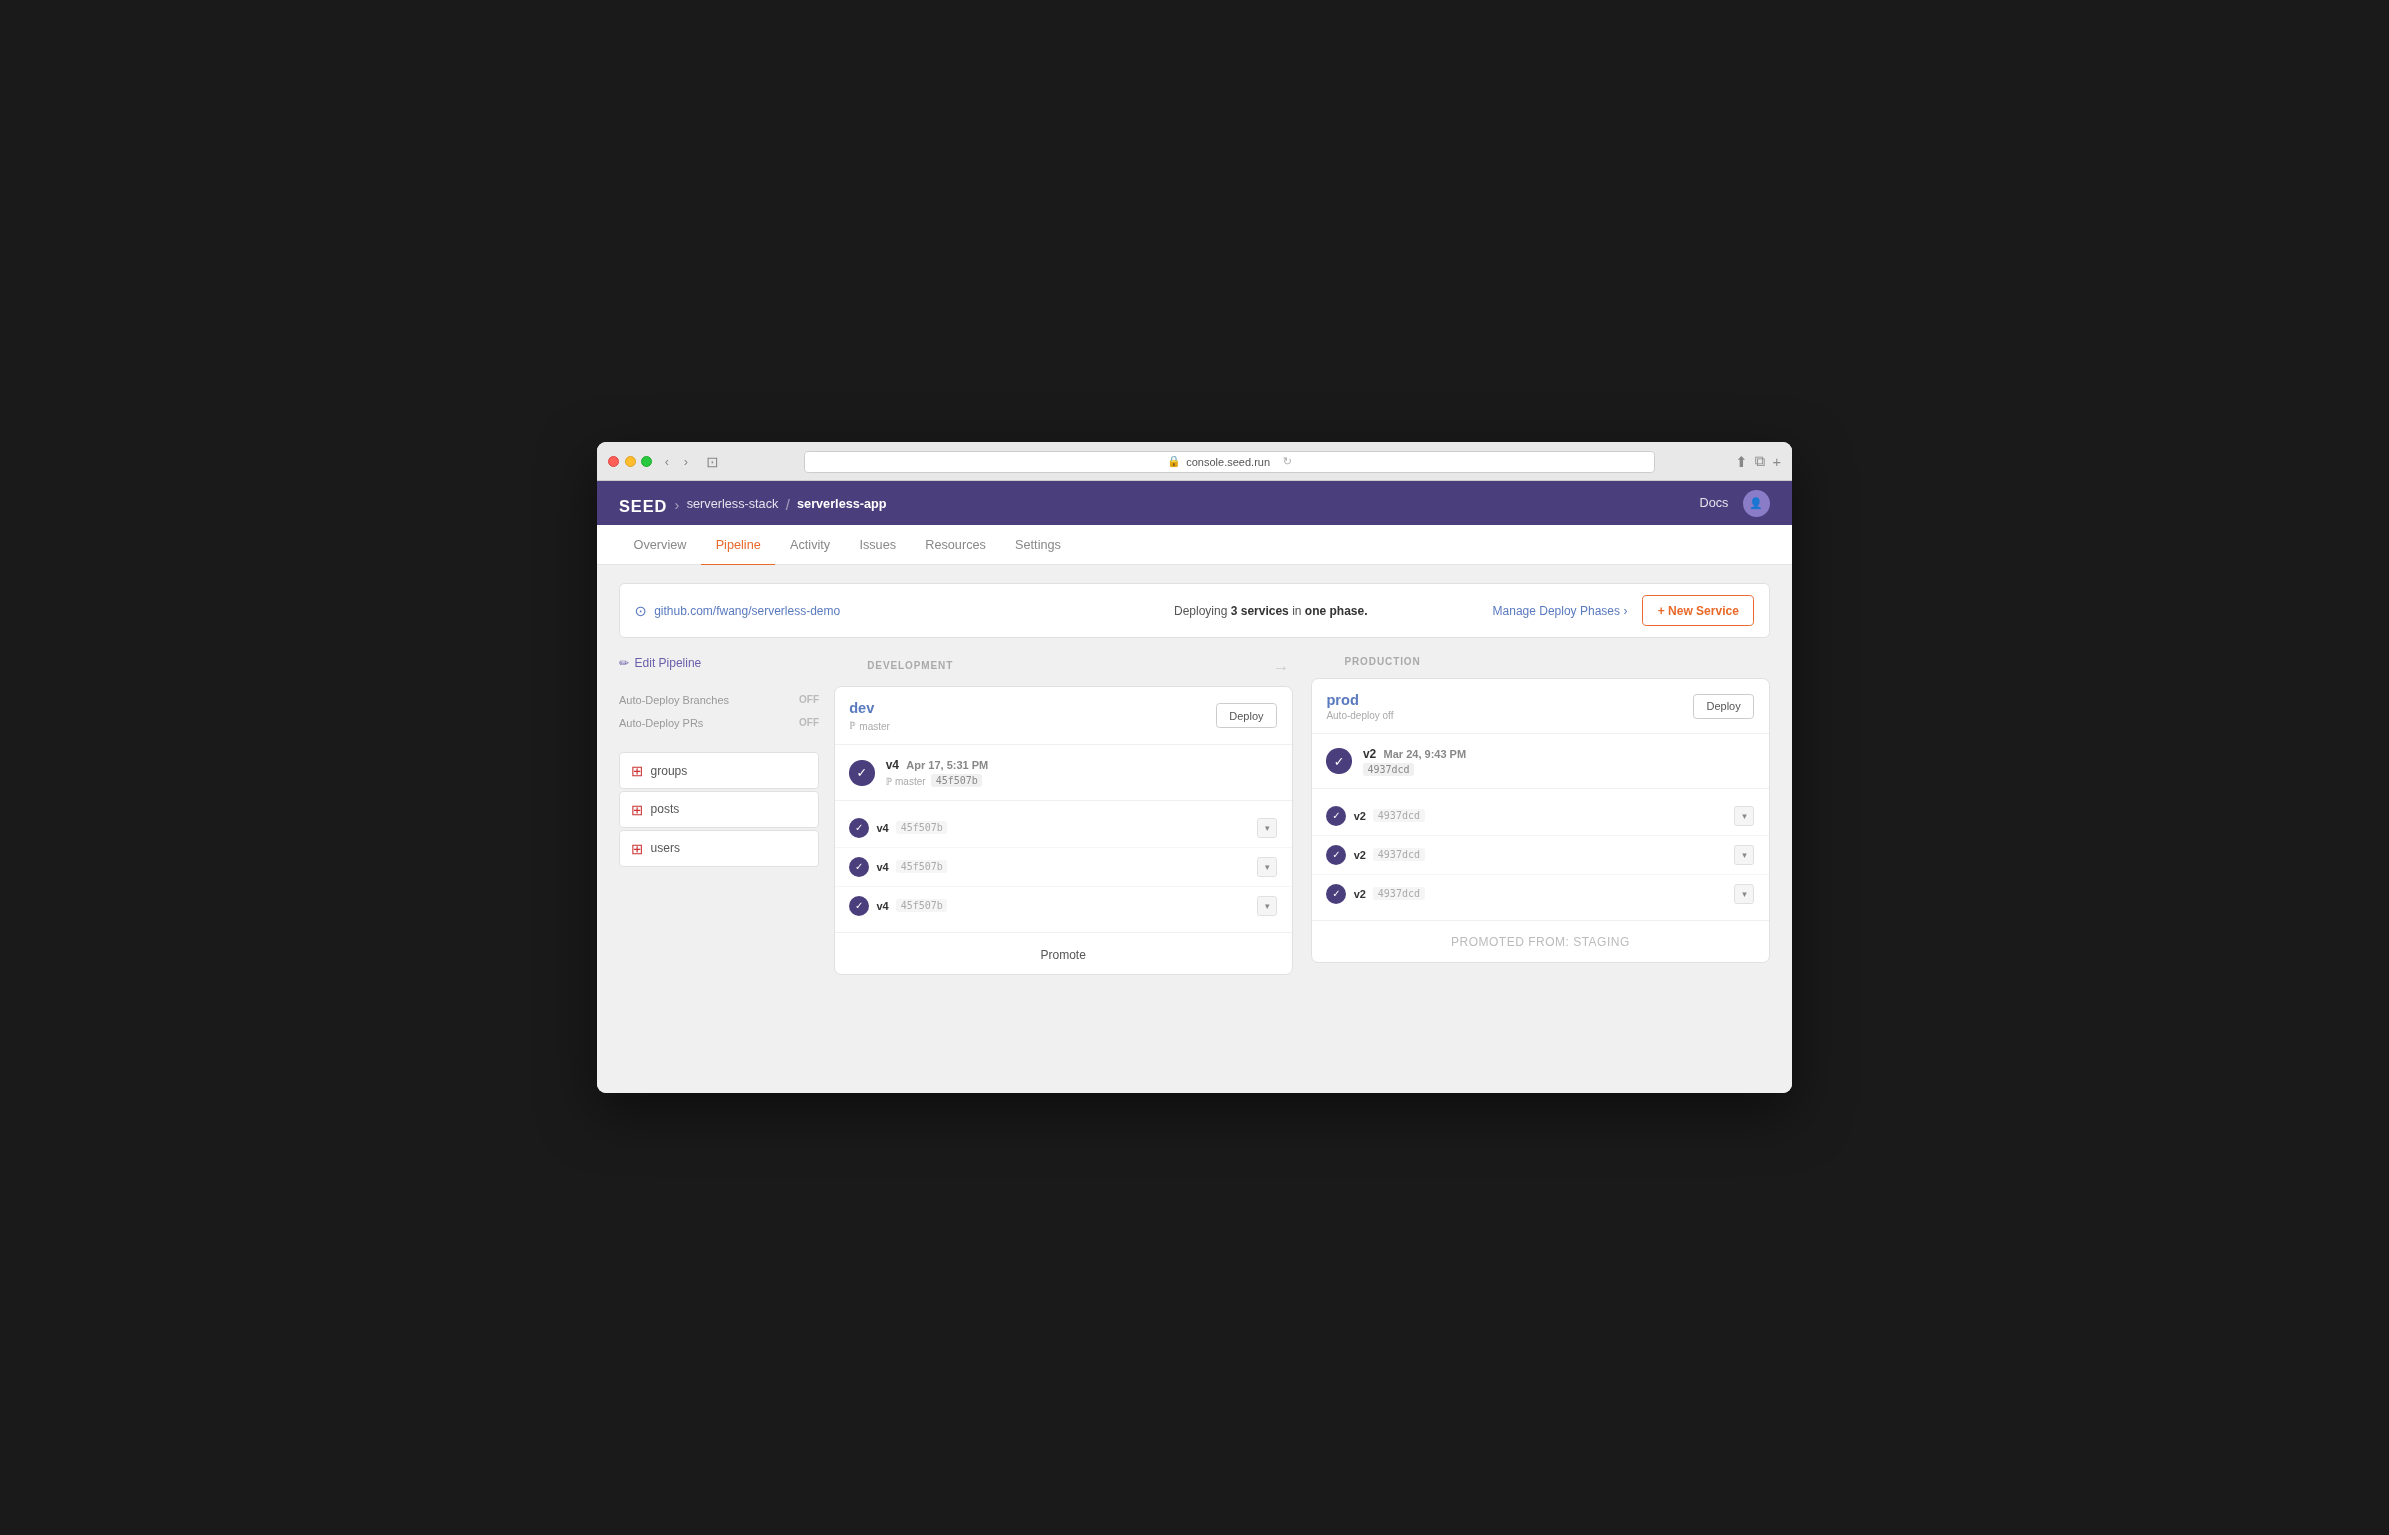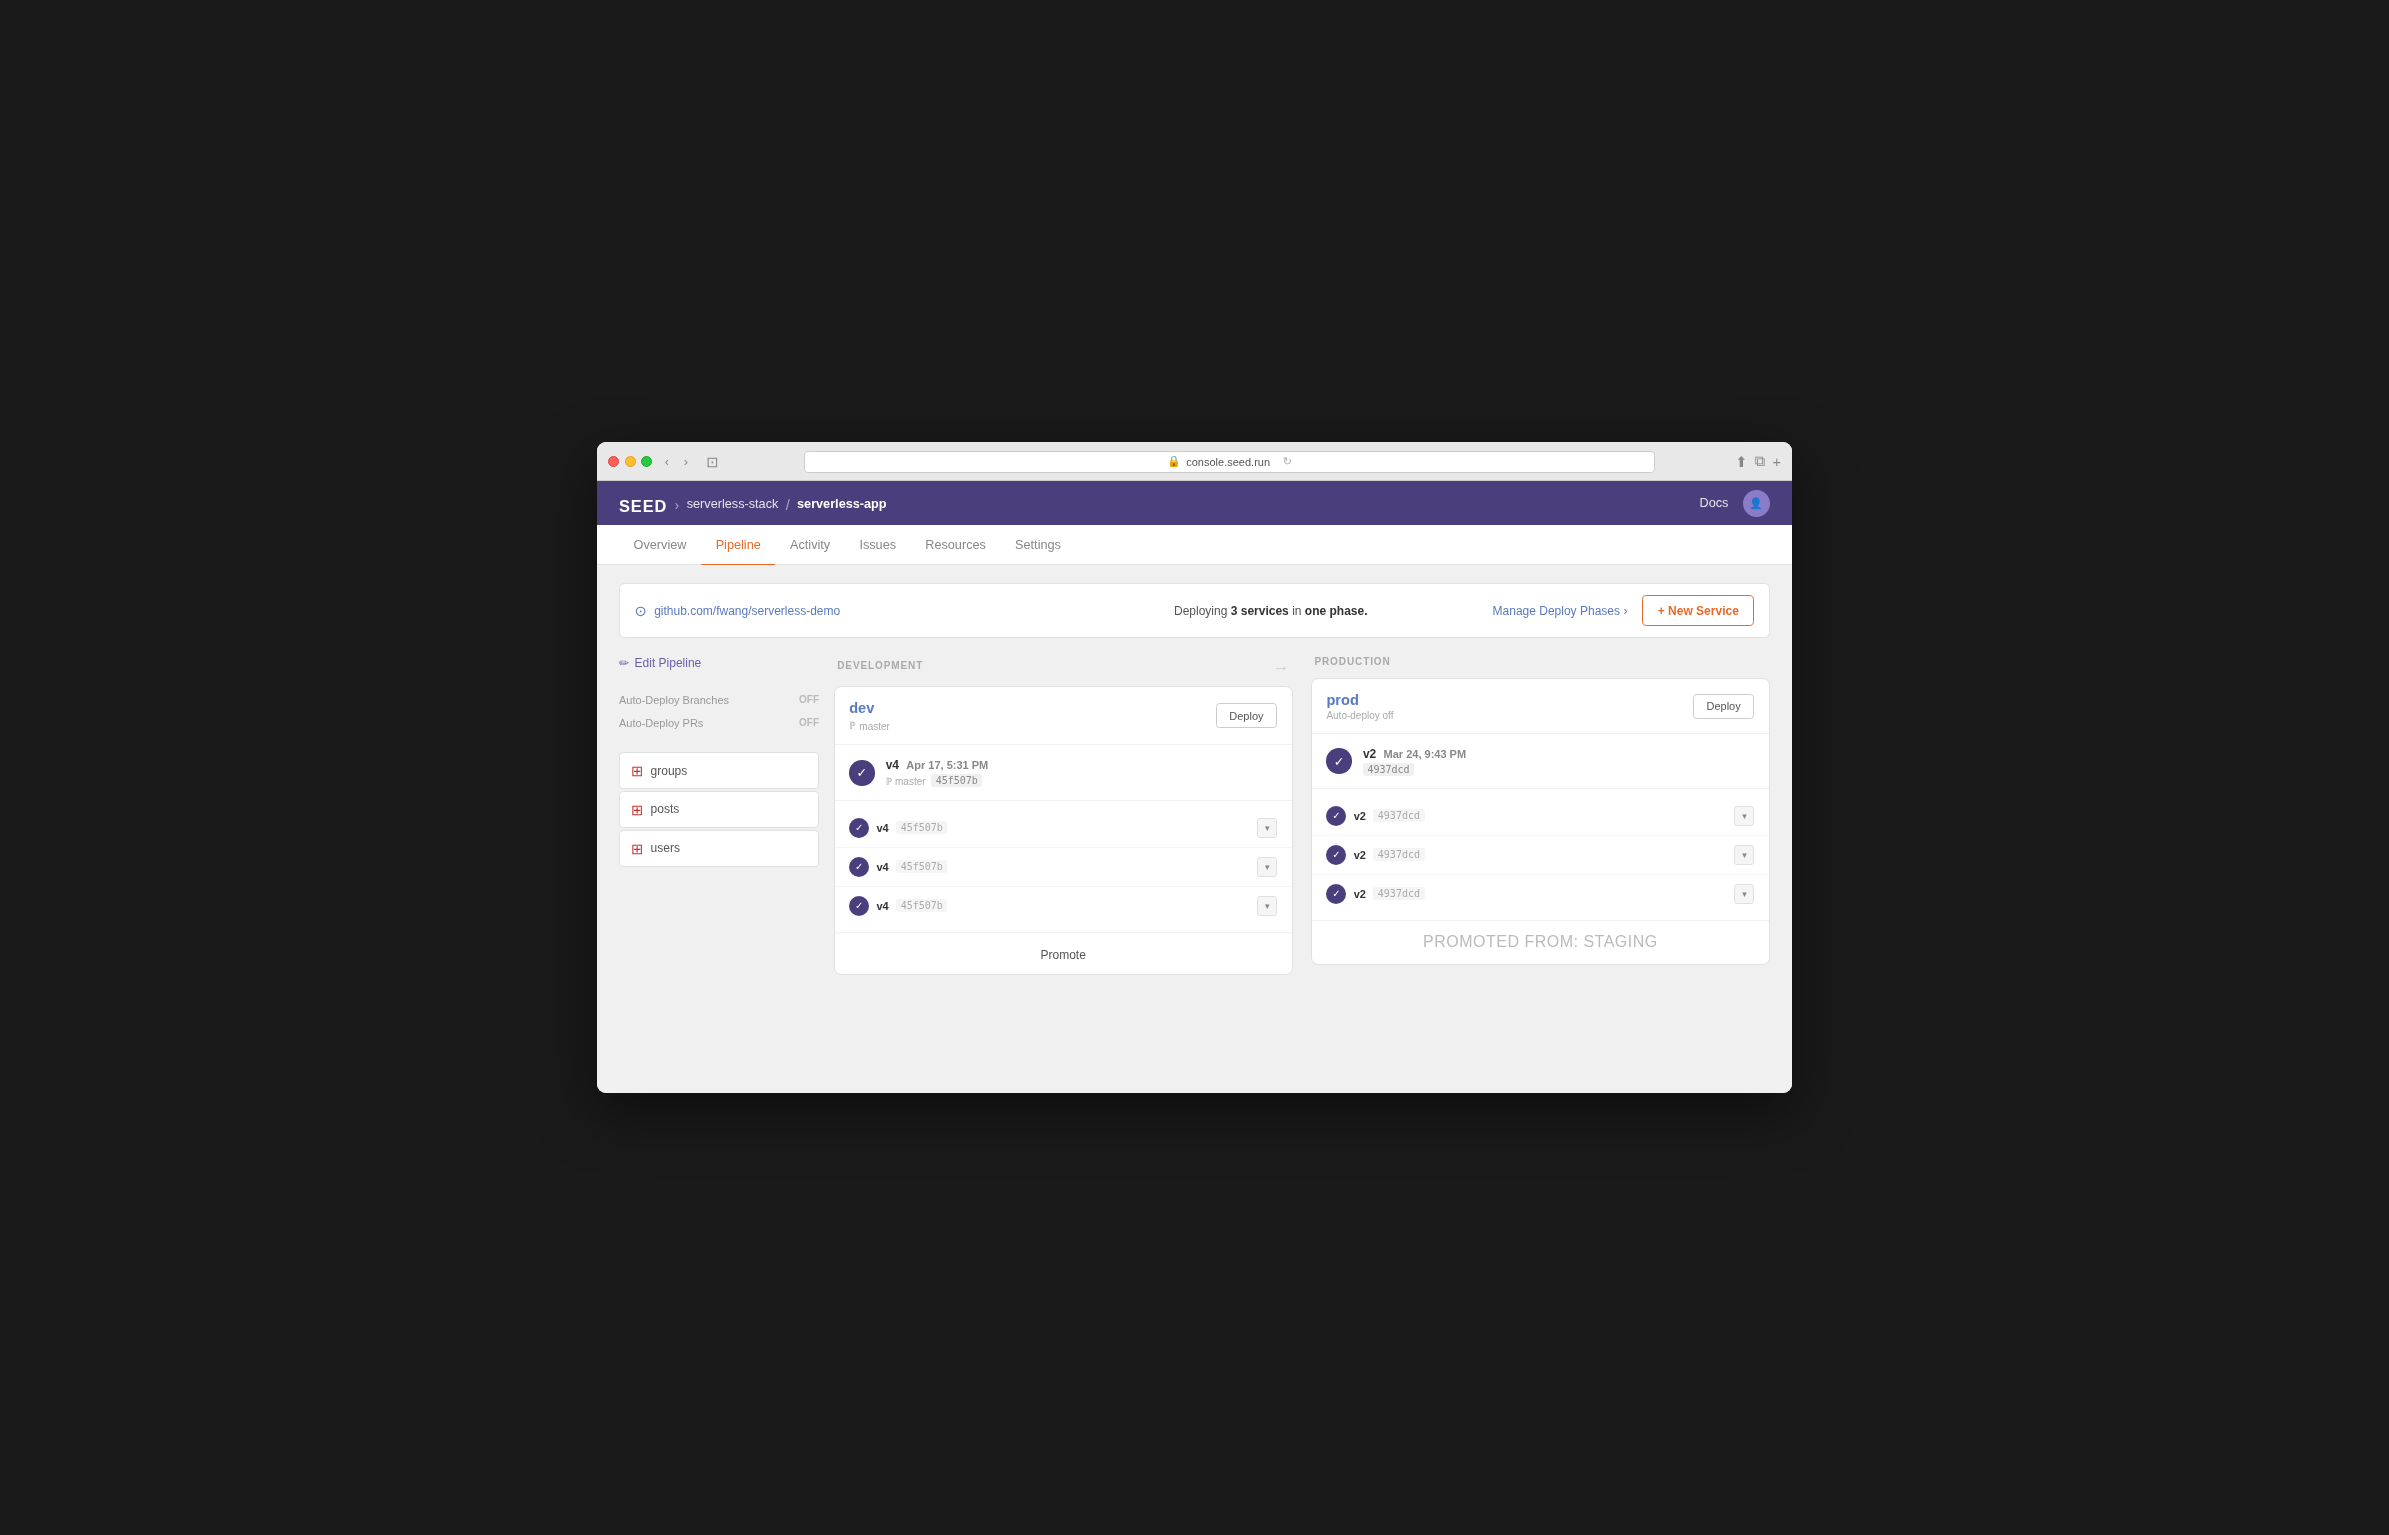--- a/index.html
+++ b/index.html
@@ -331,20 +331,21 @@
       margin-bottom: 11px;
       padding: 0 3.6px;
     }
 
     .col-title {
       font-size: 10px;
       font-weight: 600;
       color: #aaa;
       letter-spacing: 0.9px;
       text-transform: uppercase;
+      margin-left: 30px;
     }
 
     .arrow-icon {
       color: #ccc;
       font-size: 16.4px;
     }
 
     
     .stage-card {
       background: white;
@@ -528,21 +529,21 @@
 
     .promote-btn {
       background: none;
       border: none;
       font-size: 12px;
       color: #555;
       cursor: pointer;
     }
 
     .promoted-from {
-      font-size: 16px;
+      font-size: 12px;
       color: #bbb;
       letter-spacing: 0.5px;
       text-transform: uppercase;
     }
   </style>
 </head>
 <body>
 
 <div class="browser-window">
 

